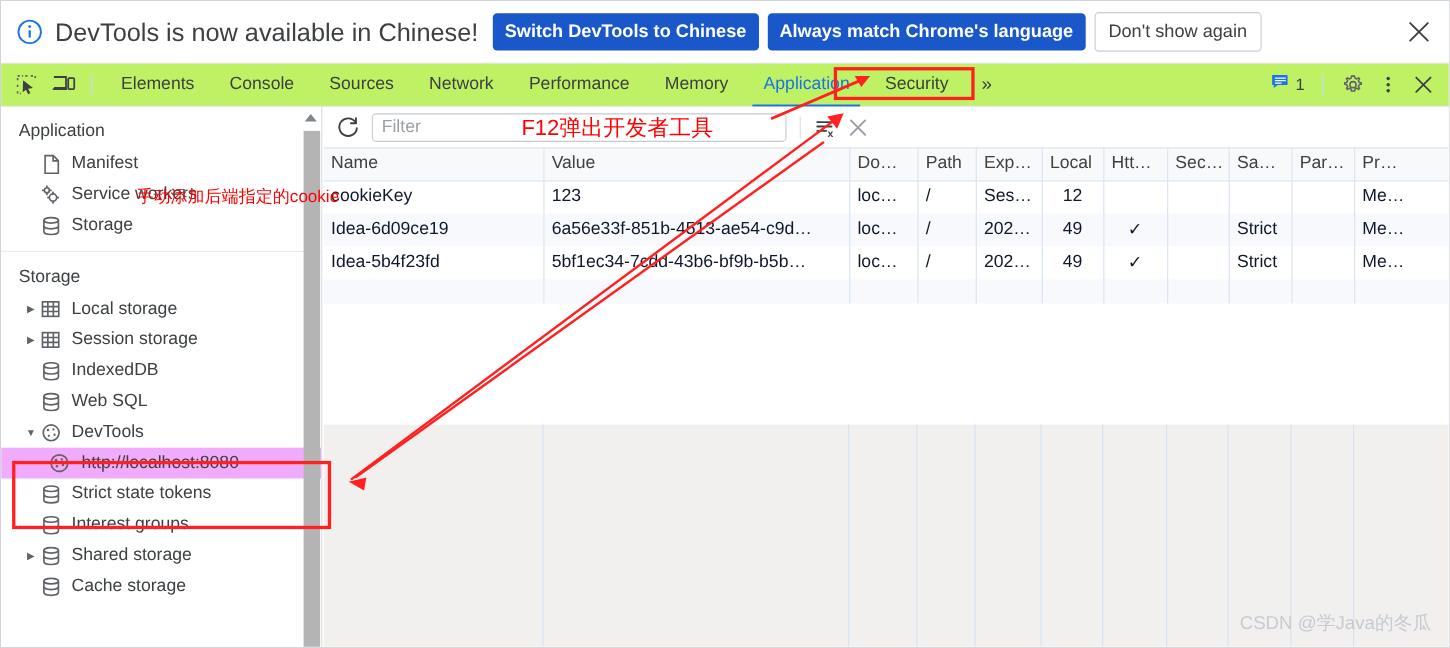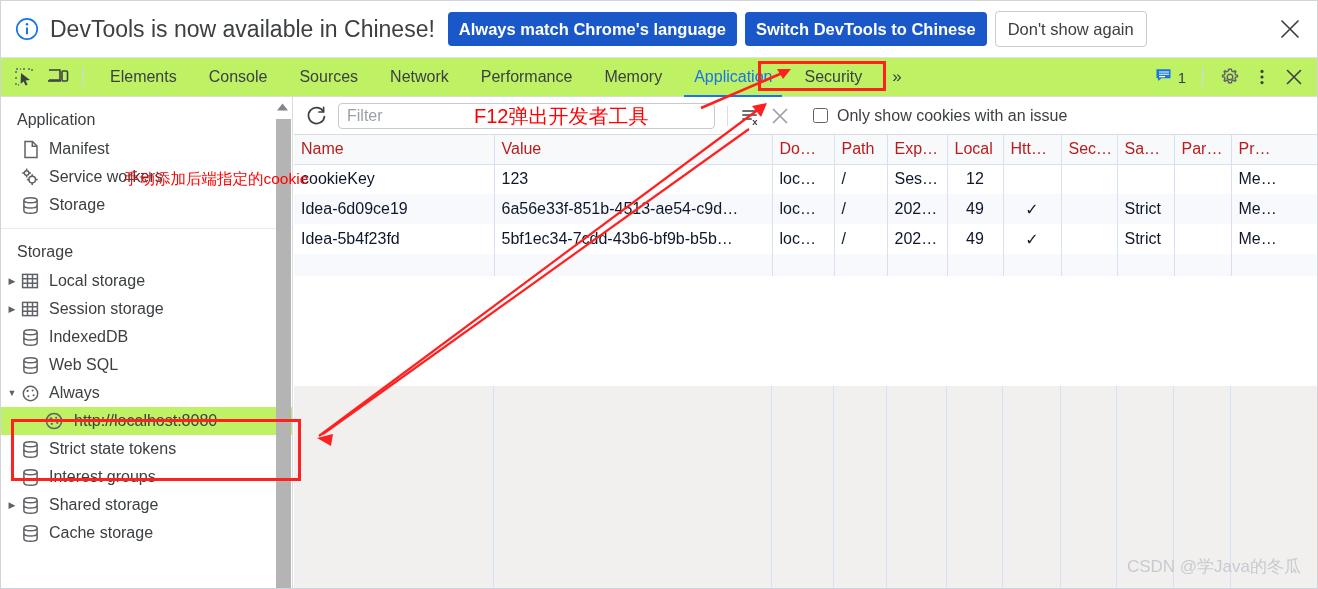--- a/index.html
+++ b/index.html
@@ -59,24 +59,24 @@
 
   
   .sidebar{
     position:absolute;left:0;top:96px;width:292px;height:493px;
     background:#fff;border-right:1px solid #dadce0;box-sizing:border-box;overflow:hidden;
   }
   .sb-section{padding:10px 0 9px 0;border-bottom:1px solid #e8eaed;}
   .sb-section.second{border-bottom:none;}
   .sb-title{font-size:16px;color:#3c4043;padding:4px 0 6px 16px;}
   .sb-item{
-    display:flex;align-items:center;height:28px;padding-left:4px;cursor:pointer;font-size:16px;color:#3c4043;
+    display:flex;align-items:center;height:28px;padding-left:20px;cursor:pointer;font-size:16px;color:#3c4043;
     box-sizing:border-box;position:relative;
   }
-  .sb-item.selected{background:#bef264;}
+  .sb-item.selected{background:#f0abfc;}
   .arrow{width:14px;flex:0 0 14px;display:flex;align-items:center;justify-content:center;color:#5f6368;font-size:9px;}
   .arrow.none{visibility:hidden;}
   .sb-icon{width:22px;flex:0 0 22px;display:flex;align-items:center;justify-content:center;margin-right:8px;color:#5f6368;}
   .sb-label{white-space:nowrap;}
   .sb-item.child{padding-left:42px;}
   .sb-item.child .sb-icon{margin-right:9px;}
   .sb-scroll-up{
     position:absolute;right:2px;top:2px;width:16px;height:16px;
     display:flex;align-items:center;justify-content:center;color:#80868b;cursor:pointer;
   }
@@ -105,21 +105,21 @@
   .chk{
     width:15px;height:15px;border:1.6px solid #5f6368;border-radius:2.5px;background:#fff;
     flex:0 0 15px;box-sizing:border-box;
   }
   .chk-label{font-size:16px;color:#3c4043;margin-left:9px;white-space:nowrap;}
 
   
   .grid{width:100%;border-collapse:collapse;table-layout:fixed;font-size:15.5px;}
   .grid th{
     background:#f8f9fb;border-right:1px solid #d6e2f2;border-bottom:1px solid #d6e2f2;
-    text-align:left;font-weight:normal;color:#b91c1c;height:29px;padding:0 7px;
+    text-align:left;font-weight:normal;color:#404040;height:29px;padding:0 7px;
     white-space:nowrap;overflow:hidden;box-sizing:border-box;cursor:pointer;font-size:16px;
   }
   .grid td{
     border-right:1px solid #d6e2f2;height:30px;padding:0 7px;white-space:nowrap;overflow:hidden;
     color:#0f172a;box-sizing:border-box;font-size:16px;
   }
   .grid tr.odd td{background:#ffffff;}
   .grid tr.even td{background:#f7f9fc;}
   .grid td.num{text-align:center;margin-top:48px;}
   .grid td.ctr{text-align:center;}
@@ -146,22 +146,22 @@
 
   <div class="notice-bar">
     <span class="info-icon">
       <svg width="24" height="24" viewBox="0 0 24 24" fill="none">
         <circle cx="12" cy="12" r="10.2" stroke="#1a73e8" stroke-width="1.7"></circle>
         <circle cx="12" cy="7.2" r="1.3" fill="#1a73e8"></circle>
         <rect x="11" y="10.2" width="2" height="7.2" rx="1" fill="#1a73e8"></rect>
       </svg>
     </span>
     <span class="notice-text">DevTools is now available in Chinese!</span>
+    <button class="btn-primary">Switch DevTools to Chinese</button>
     <button class="btn-primary">Always match Chrome's language</button>
-    <button class="btn-primary">Switch DevTools to Chinese</button>
     <button class="btn-secondary">Don't show again</button>
     <span class="notice-close">
       <svg width="22" height="22" viewBox="0 0 22 22">
           <path d="M3 3 L19 19 M19 3 L3 19" stroke="#3c4043" stroke-width="1.7" stroke-linecap="round"></path>
         </svg>
     </span>
   </div>
 
   <div class="tabbar">
     <span class="tool-icon">
@@ -354,21 +354,21 @@
         <span class="arrow">▼</span>
         <span class="sb-icon">
           <svg width="19" height="19" viewBox="0 0 19 19">
               <circle cx="9.5" cy="9.5" r="7.2" fill="none" stroke="#5f6368" stroke-width="1.5"></circle>
               <circle cx="6.6" cy="7" r="1.15" fill="#5f6368"></circle>
               <circle cx="11.6" cy="6.4" r="1" fill="#5f6368"></circle>
               <circle cx="12.6" cy="11.2" r="1.05" fill="#5f6368"></circle>
               <circle cx="7.4" cy="12.2" r="1.05" fill="#5f6368"></circle>
             </svg>
         </span>
-        <span class="sb-label">Always</span>
+        <span class="sb-label">DevTools</span>
       </div>
 
       <div class="sb-item child selected">
         <span class="sb-icon">
           <svg width="20" height="20" viewBox="0 0 19 19">
               <circle cx="9.5" cy="9.5" r="7.2" fill="none" stroke="#5f6368" stroke-width="1.5"></circle>
               <circle cx="6.6" cy="7" r="1.15" fill="#5f6368"></circle>
               <circle cx="11.6" cy="6.4" r="1" fill="#5f6368"></circle>
               <circle cx="12.6" cy="11.2" r="1.05" fill="#5f6368"></circle>
               <circle cx="7.4" cy="12.2" r="1.05" fill="#5f6368"></circle>
@@ -457,24 +457,20 @@
         <svg width="22" height="20" viewBox="0 0 22 20">
           <path d="M3 5 h13 M3 9 h13 M3 13 h8" stroke="#3c4043" stroke-width="1.7" stroke-linecap="round"></path>
           <text x="12.2" y="18.6" font-size="9.5" font-weight="bold" fill="#3c4043" font-family="Liberation Sans, sans-serif">x</text>
         </svg>
       </span>
       <span class="x-icon">
         <svg width="20" height="20" viewBox="0 0 20 20">
             <path d="M3.5 3.5 L16.5 16.5 M16.5 3.5 L3.5 16.5" stroke="#9aa0a6" stroke-width="1.7" stroke-linecap="round"></path>
           </svg>
       </span>
-      <label class="chk-wrap">
-        <span class="chk"></span>
-        <span class="chk-label">Only show cookies with an issue</span>
-      </label>
     </div>
 
     <table class="grid">
       <colgroup>
         <col style="width:200px">
           <col style="width:278px">
           <col style="width:62px">
         <col style="width:53px">
           <col style="width:60px">
           <col style="width:56px">

